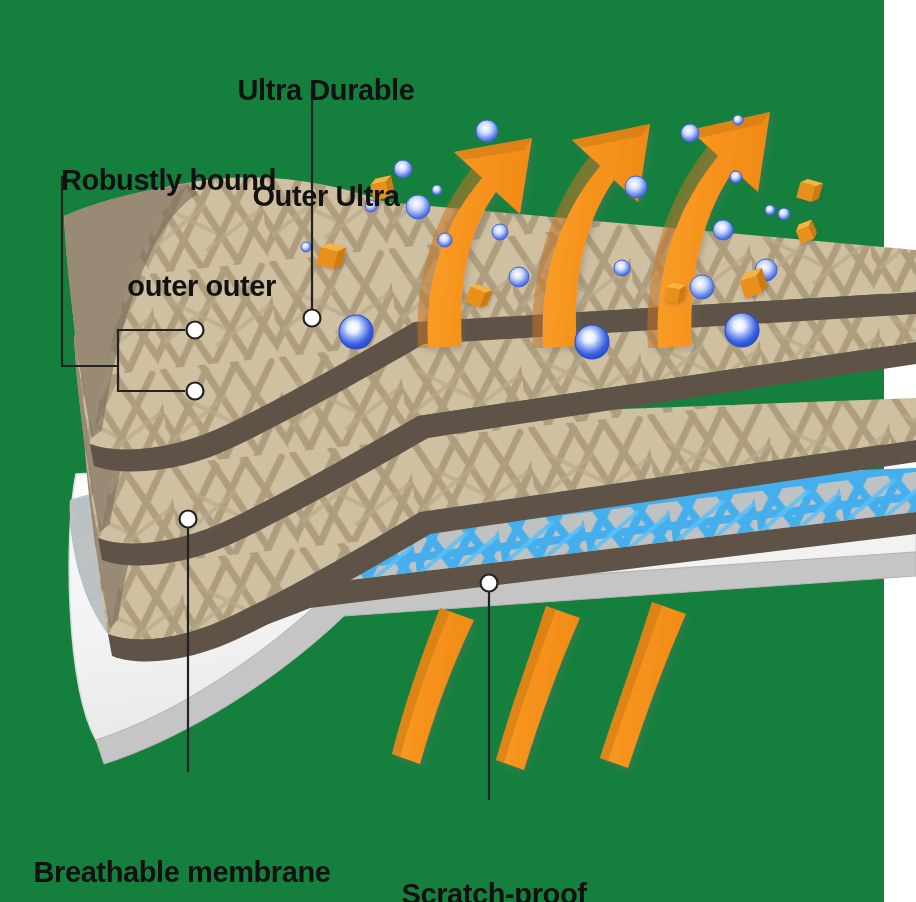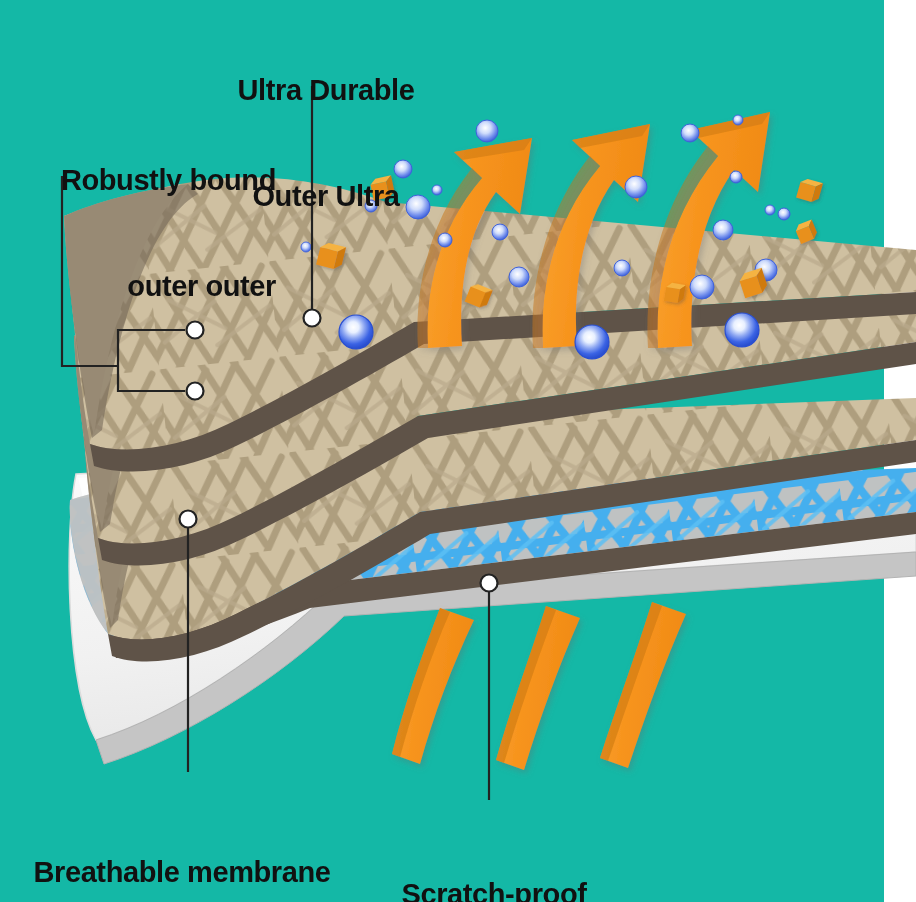--- a/index.html
+++ b/index.html
@@ -11,21 +11,21 @@
   body {
     width: 916px; height: 902px;
     font-family: "Liberation Sans", "DejaVu Sans", sans-serif;
     overflow: hidden;
     position: relative;
   }
   #diagram-root {
     position: relative;
     width: 884px;
     height: 902px;
-    background: #14b8a6;
+    background: #15803d;
   }
   #scene {
     position: absolute;
     left: 0; top: 0;
     width: 916px;
     height: 902px;
   }
   .label {
     position: absolute;
     color: #111111;

